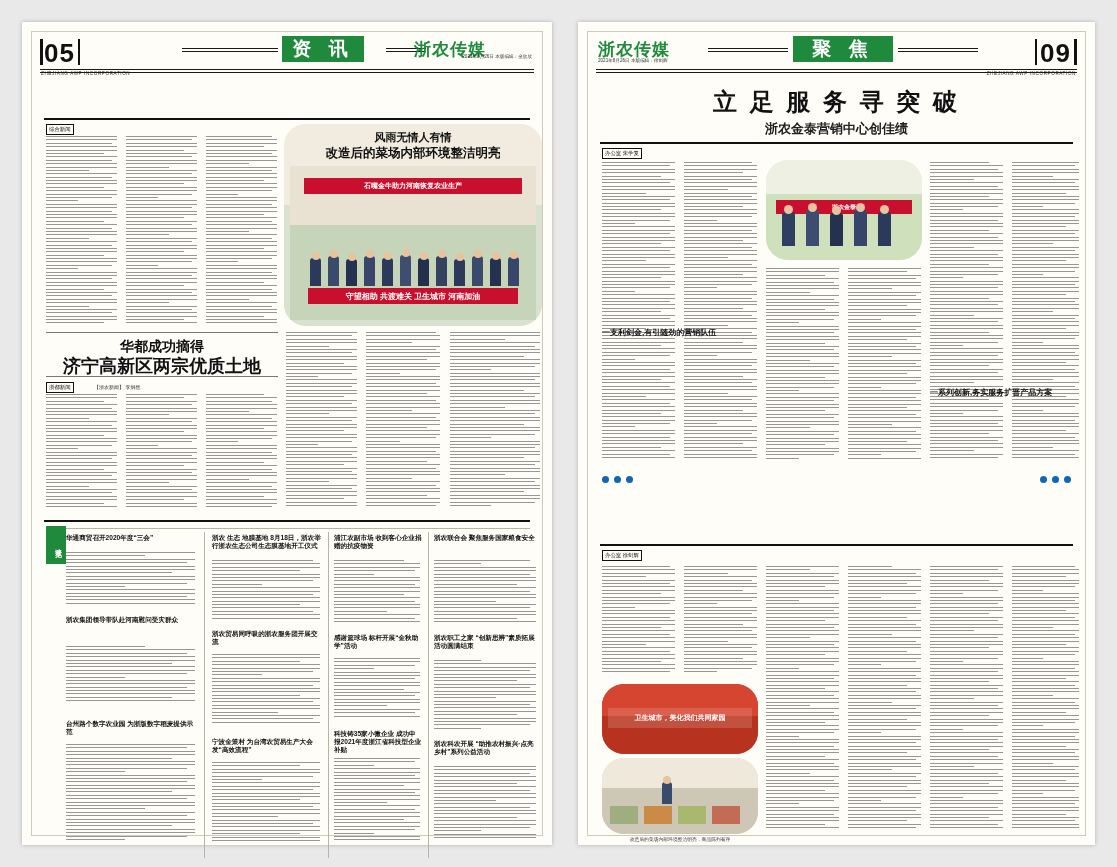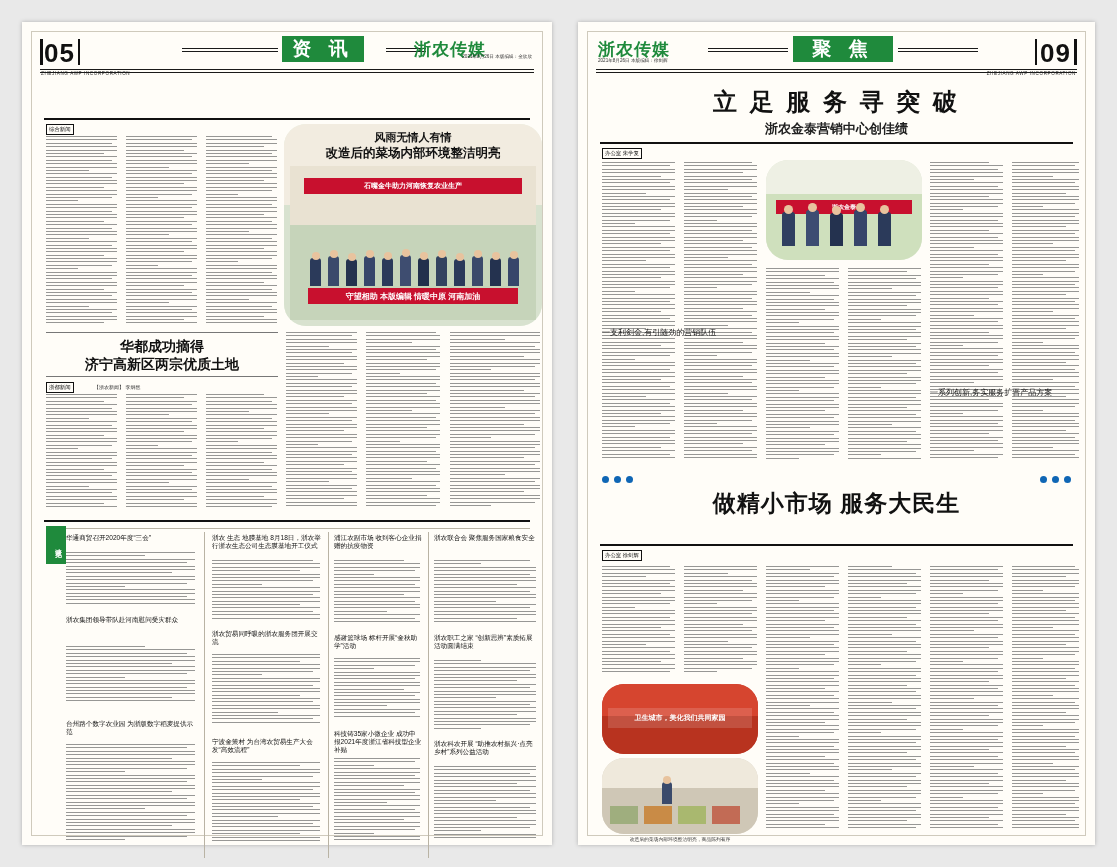--- a/index.html
+++ b/index.html
@@ -38,21 +38,21 @@
   .col{position:absolute;overflow:hidden;}
   .ln{height:1px;background:#6f6f6f;margin-bottom:2.4px;opacity:.72;}
   .ln.s1{width:98%;}
   .ln.s2{width:92%;}
   .ln.s3{width:80%;}
   .ln.s4{width:60%;}
   .ln.s5{width:45%;}
 
   .tag{position:absolute;font-size:5.4px;color:#111;border:1px solid #111;padding:1px 2px;white-space:nowrap;}
   .byline{position:absolute;font-size:5px;color:#333;white-space:nowrap;}
-  .minihead{position:absolute;font-size:6.6px;font-weight:normal;color:#111;line-height:1.25;}
+  .minihead{position:absolute;font-size:6.6px;font-weight:bold;color:#111;line-height:1.25;}
 
   .photo{position:absolute;overflow:hidden;background:#cfd6c9;border-radius:22px;}
   .cap{position:absolute;font-size:4.8px;color:#333;text-align:center;width:100%;}
 
   
   .sky{position:absolute;left:0;right:0;top:0;}
   .ground{position:absolute;left:0;right:0;bottom:0;}
   .banner{position:absolute;background:#c8102e;color:#fff;font-weight:bold;display:flex;align-items:center;justify-content:center;text-align:center;}
   .person{position:absolute;background:#2b3a5a;border-radius:3px 3px 0 0;}
   .head{position:absolute;background:#e8c39e;border-radius:50%;}
@@ -272,21 +272,21 @@
 
       <div class="photo" style="left:252px;top:92px;width:258px;height:202px;background:#e7efe0;">
         <div class="sky" style="height:40%;background:#f2ece0;"></div>
         <div class="ground" style="height:60%;background:#d8e2cf;"></div>
         <div class="banner" style="left:0;right:0;top:6px;height:14px;background:transparent;color:#111;font-size:11px;">风雨无情人有情</div>
         <div class="banner" style="left:0;right:0;top:22px;height:15px;background:transparent;color:#111;font-size:12.5px;">改造后的菜场内部环境整洁明亮</div>
         <div style="position:absolute;left:6px;top:42px;right:6px;bottom:6px;background:#cfdcc4;overflow:hidden;">
           <div style="position:absolute;left:0;right:0;top:0;height:38%;background:#e9e2d2;"></div>
           <div style="position:absolute;left:0;right:0;bottom:0;height:62%;background:#c6d4ba;"></div>
           <div class="banner" style="left:14px;right:14px;top:12px;height:16px;font-size:7px;">石嘴金牛助力河南恢复农业生产</div>
-          <div class="banner" style="left:18px;right:18px;bottom:16px;height:16px;font-size:8px;">守望相助  本版编辑  情暖中原  河南加油</div>
+          <div class="banner" style="left:18px;right:18px;bottom:16px;height:16px;font-size:8px;">守望相助  共渡难关  卫生城市  河南加油</div>
           <div class="person" style="left:20px;bottom:34px;width:11px;height:28px;"></div>
             <div class="head" style="left:22px;bottom:60px;width:8px;height:8px;"></div>
           <div class="person" style="left:38px;bottom:34px;width:11px;height:30px;background:#3b4a6b;"></div>
             <div class="head" style="left:40px;bottom:62px;width:8px;height:8px;"></div>
           <div class="person" style="left:56px;bottom:34px;width:11px;height:27px;background:#24324f;"></div>
             <div class="head" style="left:58px;bottom:59px;width:8px;height:8px;"></div>
           <div class="person" style="left:74px;bottom:34px;width:11px;height:30px;background:#37466a;"></div>
             <div class="head" style="left:76px;bottom:62px;width:8px;height:8px;"></div>
           <div class="person" style="left:92px;bottom:34px;width:11px;height:28px;background:#2b3a5a;"></div>
             <div class="head" style="left:94px;bottom:60px;width:8px;height:8px;"></div>
@@ -302,21 +302,21 @@
             <div class="head" style="left:184px;bottom:62px;width:8px;height:8px;"></div>
           <div class="person" style="left:200px;bottom:34px;width:11px;height:28px;background:#24324f;"></div>
             <div class="head" style="left:202px;bottom:60px;width:8px;height:8px;"></div>
           <div class="person" style="left:218px;bottom:34px;width:11px;height:29px;background:#37466a;"></div>
             <div class="head" style="left:220px;bottom:61px;width:8px;height:8px;"></div>
         </div>
       </div>
 
       <div class="hr-thin" style="left:14px;width:232px;top:300px;height:1px;"></div>
       <div class="hl" style="left:14px;width:232px;top:306px;font-size:14px;">华都成功摘得</div>
-      <div class="hl" style="left:14px;width:232px;top:324px;font-size:14px;">济宁高新区两宗优质土地</div>
+      <div class="hl" style="left:14px;width:232px;top:324px;font-size:18px;">济宁高新区两宗优质土地</div>
       <div class="hr-thin" style="left:14px;width:232px;top:344px;height:1px;"></div>
 
       <div class="tag" style="left:14px;top:350px;">浙都新闻</div>
       <div class="byline" style="left:62px;top:352px;">【浙农新闻】 李炯然</div>
 
       <div class="col" id="colL4" style="left:14px;top:362px;width:72px;height:118px;">
           <div class="ln s1"></div>
           <div class="ln s1"></div>
           <div class="ln s3"></div>
           <div class="ln s1"></div>
@@ -1431,21 +1431,20 @@
 
       <div class="hr-thin" style="left:14px;right:14px;top:436px;"></div>
 
       <div class="bluedot" style="left:14px;top:444px;width:7px;height:7px;"></div>
       <div class="bluedot" style="left:26px;top:444px;width:7px;height:7px;"></div>
       <div class="bluedot" style="left:38px;top:444px;width:7px;height:7px;"></div>
       <div class="bluedot" style="right:14px;top:444px;width:7px;height:7px;"></div>
       <div class="bluedot" style="right:26px;top:444px;width:7px;height:7px;"></div>
       <div class="bluedot" style="right:38px;top:444px;width:7px;height:7px;"></div>
 
-      <div class="hl" style="left:10px;right:10px;top:458px;font-size:23px;letter-spacing:1px;">做精小市场    服务大民生</div>
       <div class="hr-thick" style="left:12px;right:12px;top:512px;height:2px;"></div>
 
       <div class="tag" style="left:14px;top:518px;">办公室  徐剑辉</div>
 
       <div class="col" style="left:14px;top:534px;width:74px;height:112px;" id="colR7">
           <div class="ln s2"></div>
           <div class="ln s1"></div>
           <div class="ln s1"></div>
           <div class="ln s4"></div>
           <div class="ln s1"></div>

